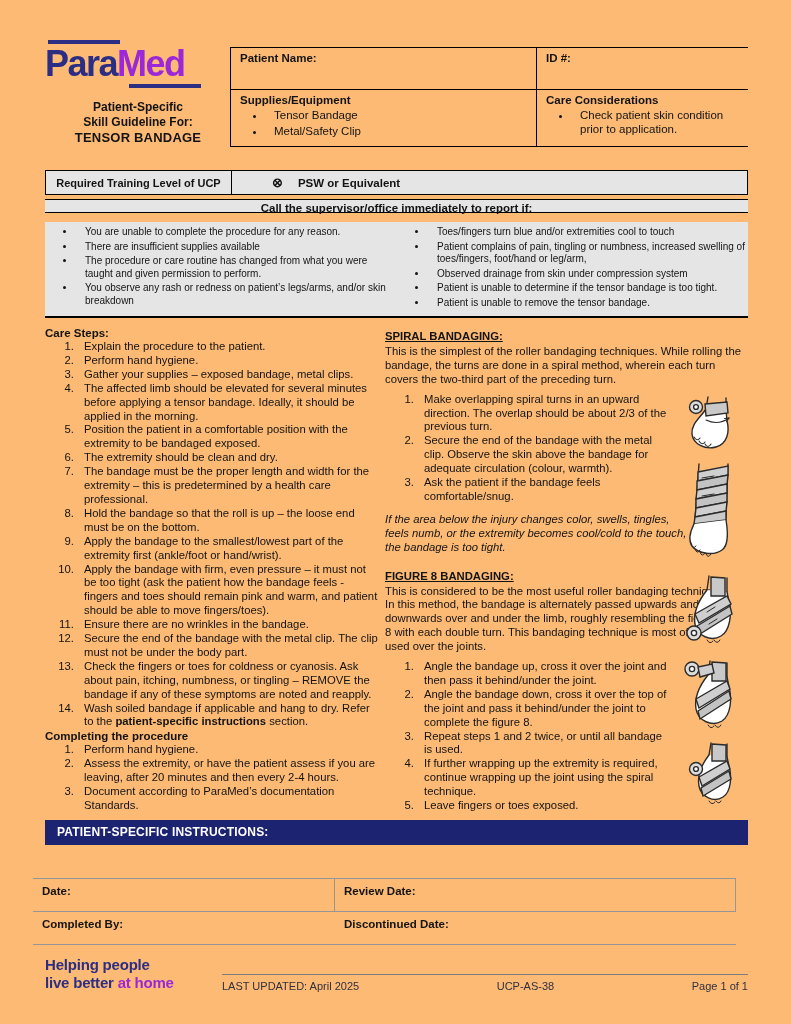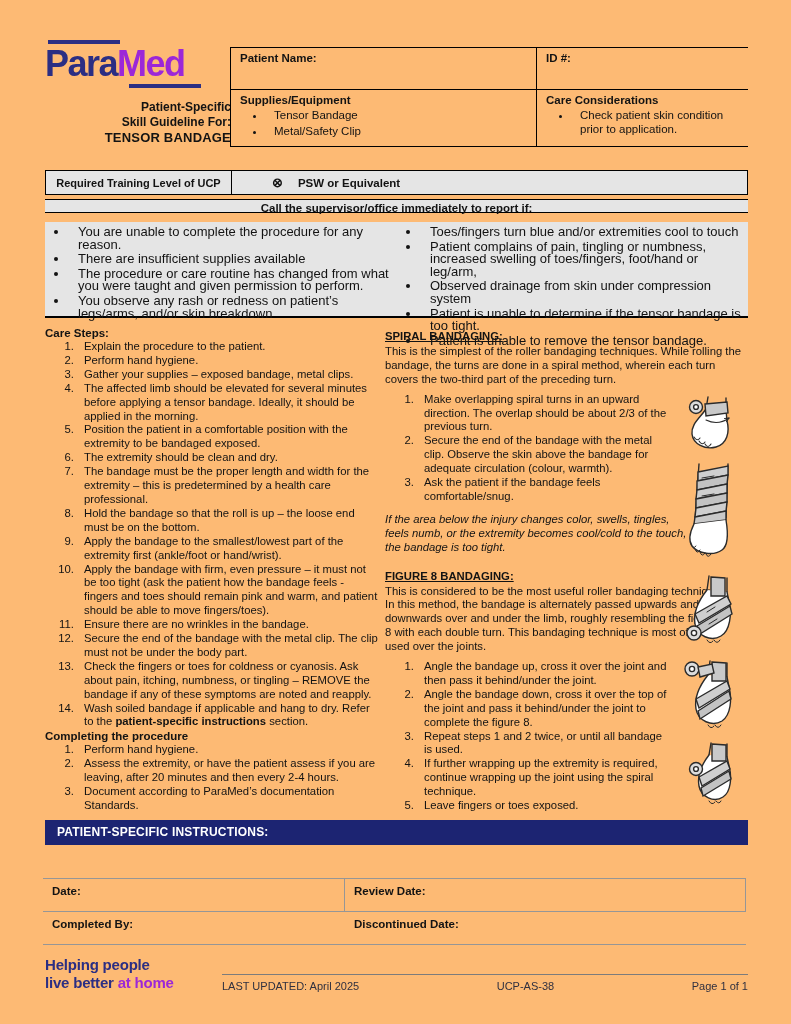--- a/index.html
+++ b/index.html
@@ -8,21 +8,21 @@
     background:#fdba74; overflow:hidden;
     font-family:"Liberation Sans", sans-serif; color:#131313;
   }
   
   .logo-area { position:absolute; left:45px; top:40px; width:186px; }
   .logo-line-top { height:4px; width:72px; margin-left:3px; background:#2b2e83; }
   .logo-text { font-size:36px; font-weight:800; letter-spacing:-1.5px; line-height:1.12; white-space:nowrap; }
   .logo-para { color:#2b2e83; }
   .logo-med { color:#9c27d8; }
   .logo-line-bottom { height:4px; width:72px; margin-left:84px; background:#2b2e83; }
-  .guide-label { margin-top:12px; text-align:right; font-weight:700; font-size:12px; line-height:15px; }
+  .guide-label { margin-top:12px; text-align:center; font-weight:700; font-size:12px; line-height:15px; }
   .guide-title { font-size:13px; letter-spacing:0.2px; }
   
   .header-table {
     position:absolute; left:230px; top:47px; width:518px;
     display:grid; grid-template-columns:307px 1fr; grid-template-rows:42px auto;
     border-top:1.4px solid #000; font-size:11.5px;
   }
   .ht-cell { border-bottom:1.4px solid #000; padding:4px 9px 6px; }
   .ht-cell.c1 { border-left:1.4px solid #000; border-right:1.4px solid #000; }
   .ht-bold { font-weight:700; }
@@ -46,21 +46,21 @@
     background:#e5e5e5; border-top:1.5px solid #000; border-bottom:1.5px solid #000;
     text-align:center; font-weight:700; font-size:11.5px; line-height:16px;
   }
   .report-bullets {
     position:absolute; left:45px; top:222px; width:703px; height:96px; box-sizing:border-box;
     background:#e5e5e5; border-bottom:2.6px solid #000; display:flex;
   }
   .rb-col { box-sizing:border-box; }
   .rb-col.left  { width:352px; }
   .rb-col.right { flex:1; }
-  .rb-col ul { margin:4px 0 0; padding-left:24px; font-size:13px; }
+  .rb-col ul { margin:4px 0 0; padding-left:31px; font-size:10px; }
   .rb-col li { margin-bottom:2px; padding-left:9px; line-height:12.6px; }
   
   .main-left {
     position:absolute; left:45px; top:326px; width:334px;
     font-size:11.3px; line-height:13.9px;
   }
   .main-left h3 { margin:0; font-size:11.5px; line-height:14px; }
   .main-left ol { margin:0; padding-left:32px; }
   .main-left li { padding-left:7px; }
   .completing-title { margin-top:12px; }
@@ -83,21 +83,21 @@
   .illus-4 { left:297px; top:327px; }
   .illus-5 { left:302px; top:411px; }
   
   .psi-banner {
     position:absolute; left:45px; top:820px; width:703px; height:25px; box-sizing:border-box;
     background:#1c2472; color:#ffffff; font-weight:700; font-size:12px;
     line-height:25px; padding-left:12px; letter-spacing:0.2px;
   }
   
   .sign-table {
-    position:absolute; left:43px; top:878px; width:703px;
+    position:absolute; left:33px; top:878px; width:703px;
     display:grid; grid-template-columns:302px 1fr;
     border-top:1.2px solid #969696; font-size:11.5px;
   }
   .st-cell { border-bottom:1.2px solid #969696; font-weight:700; padding:6px 9px 14px; }
   .st-cell.c1 { border-right:1.2px solid #969696; }
   
   .footer-tagline { position:absolute; left:45px; top:956px; font-size:15px; font-weight:800; line-height:18px; color:#2b2e83; letter-spacing:-0.2px; }
   .footer-tagline .purple { color:#9c27d8; }
   .footer-line { position:absolute; left:222px; right:43px; top:974px; border-top:1.5px solid #7c7c7c; }
   .footer-meta {

